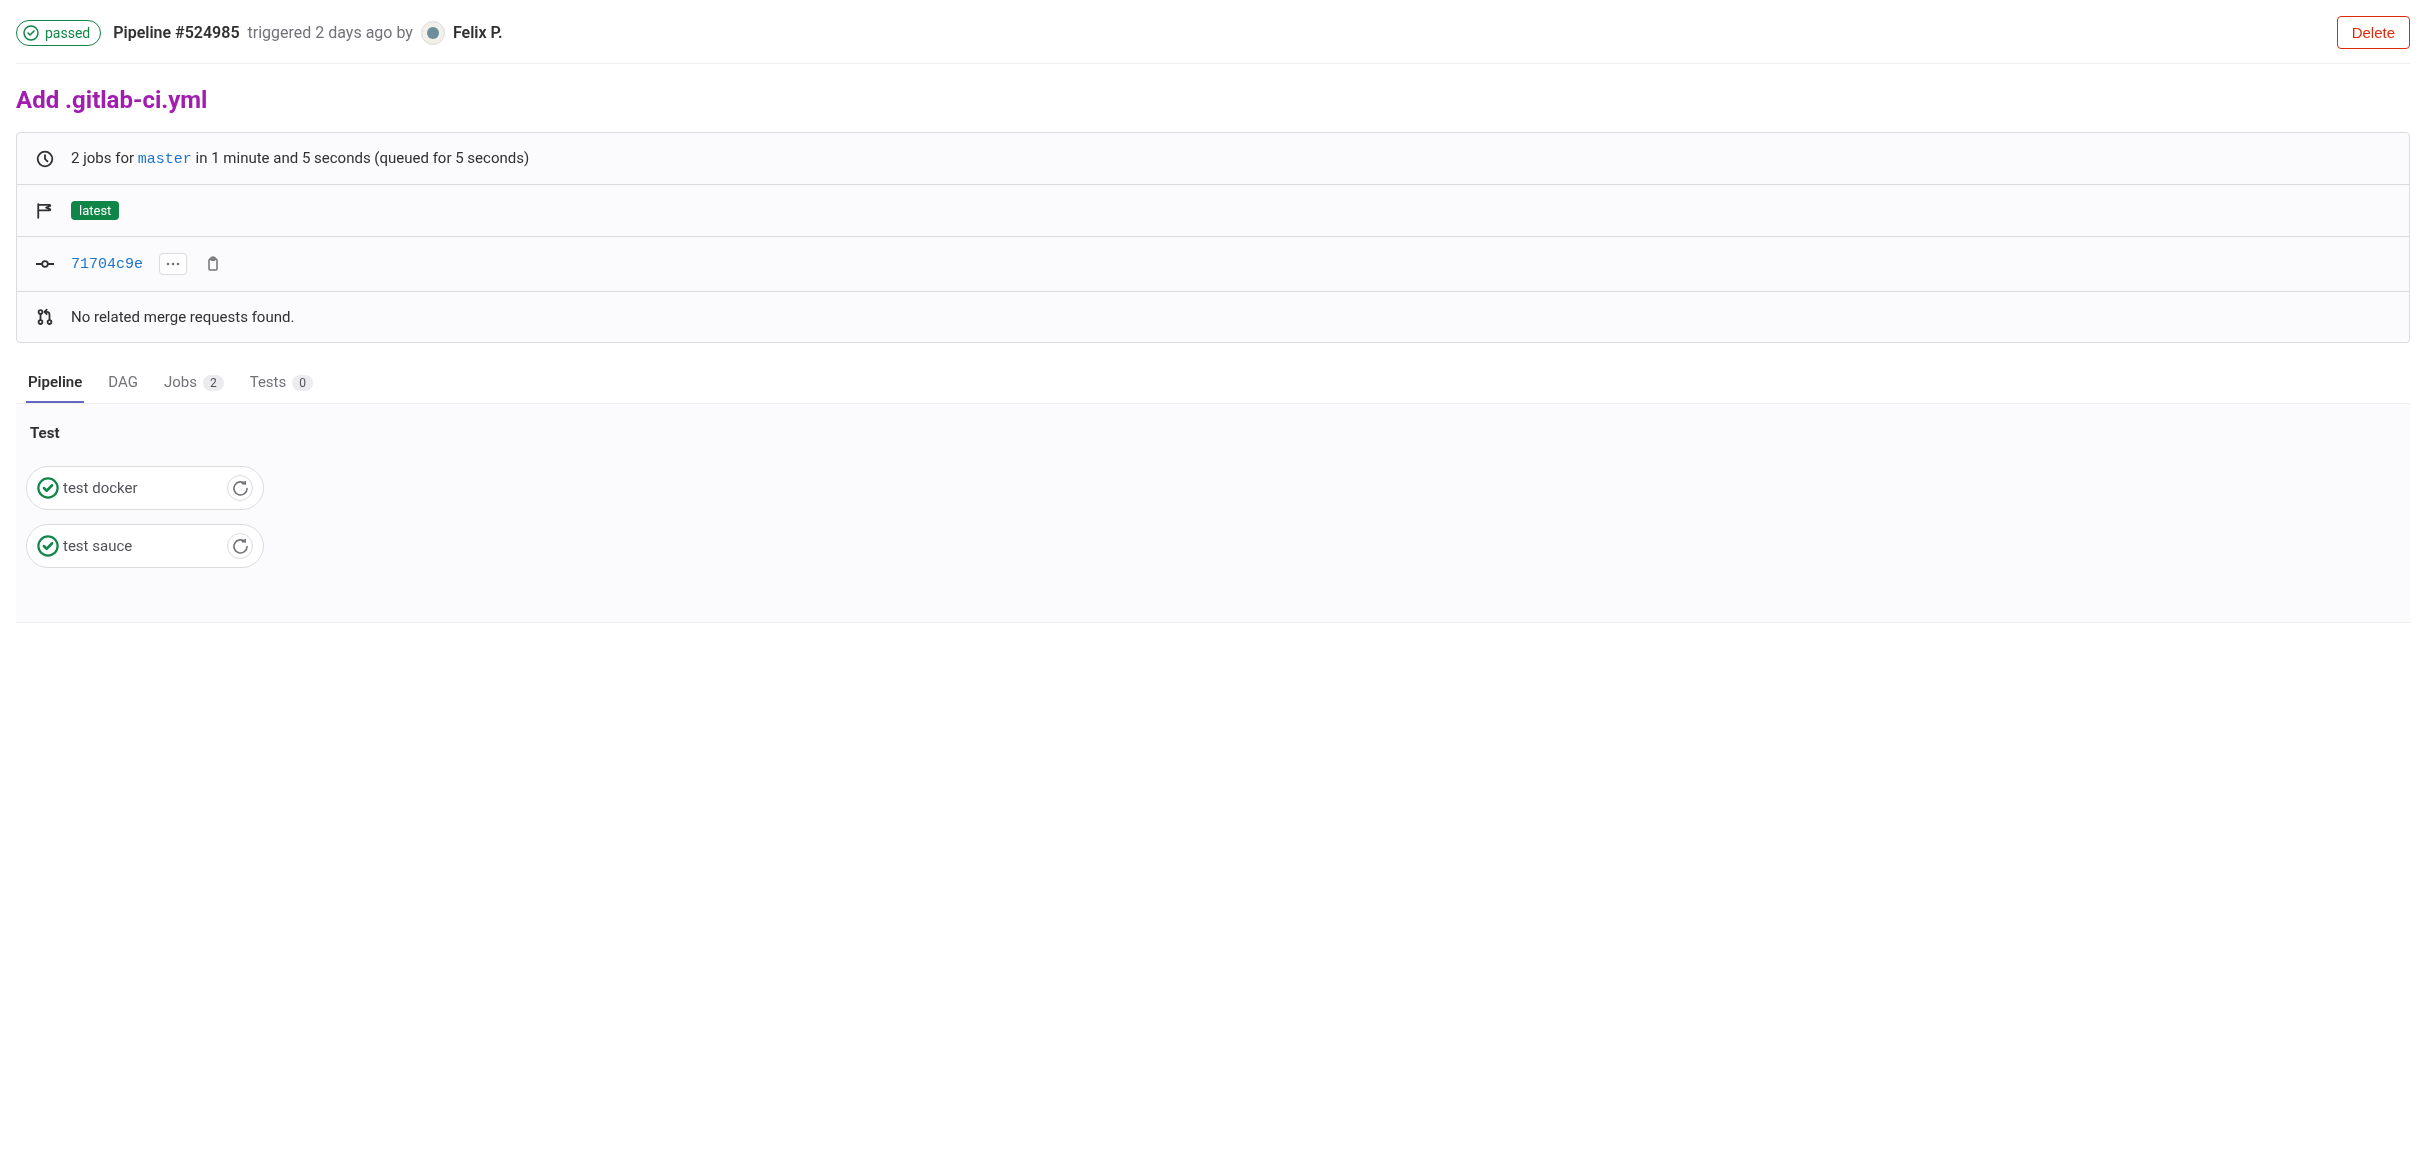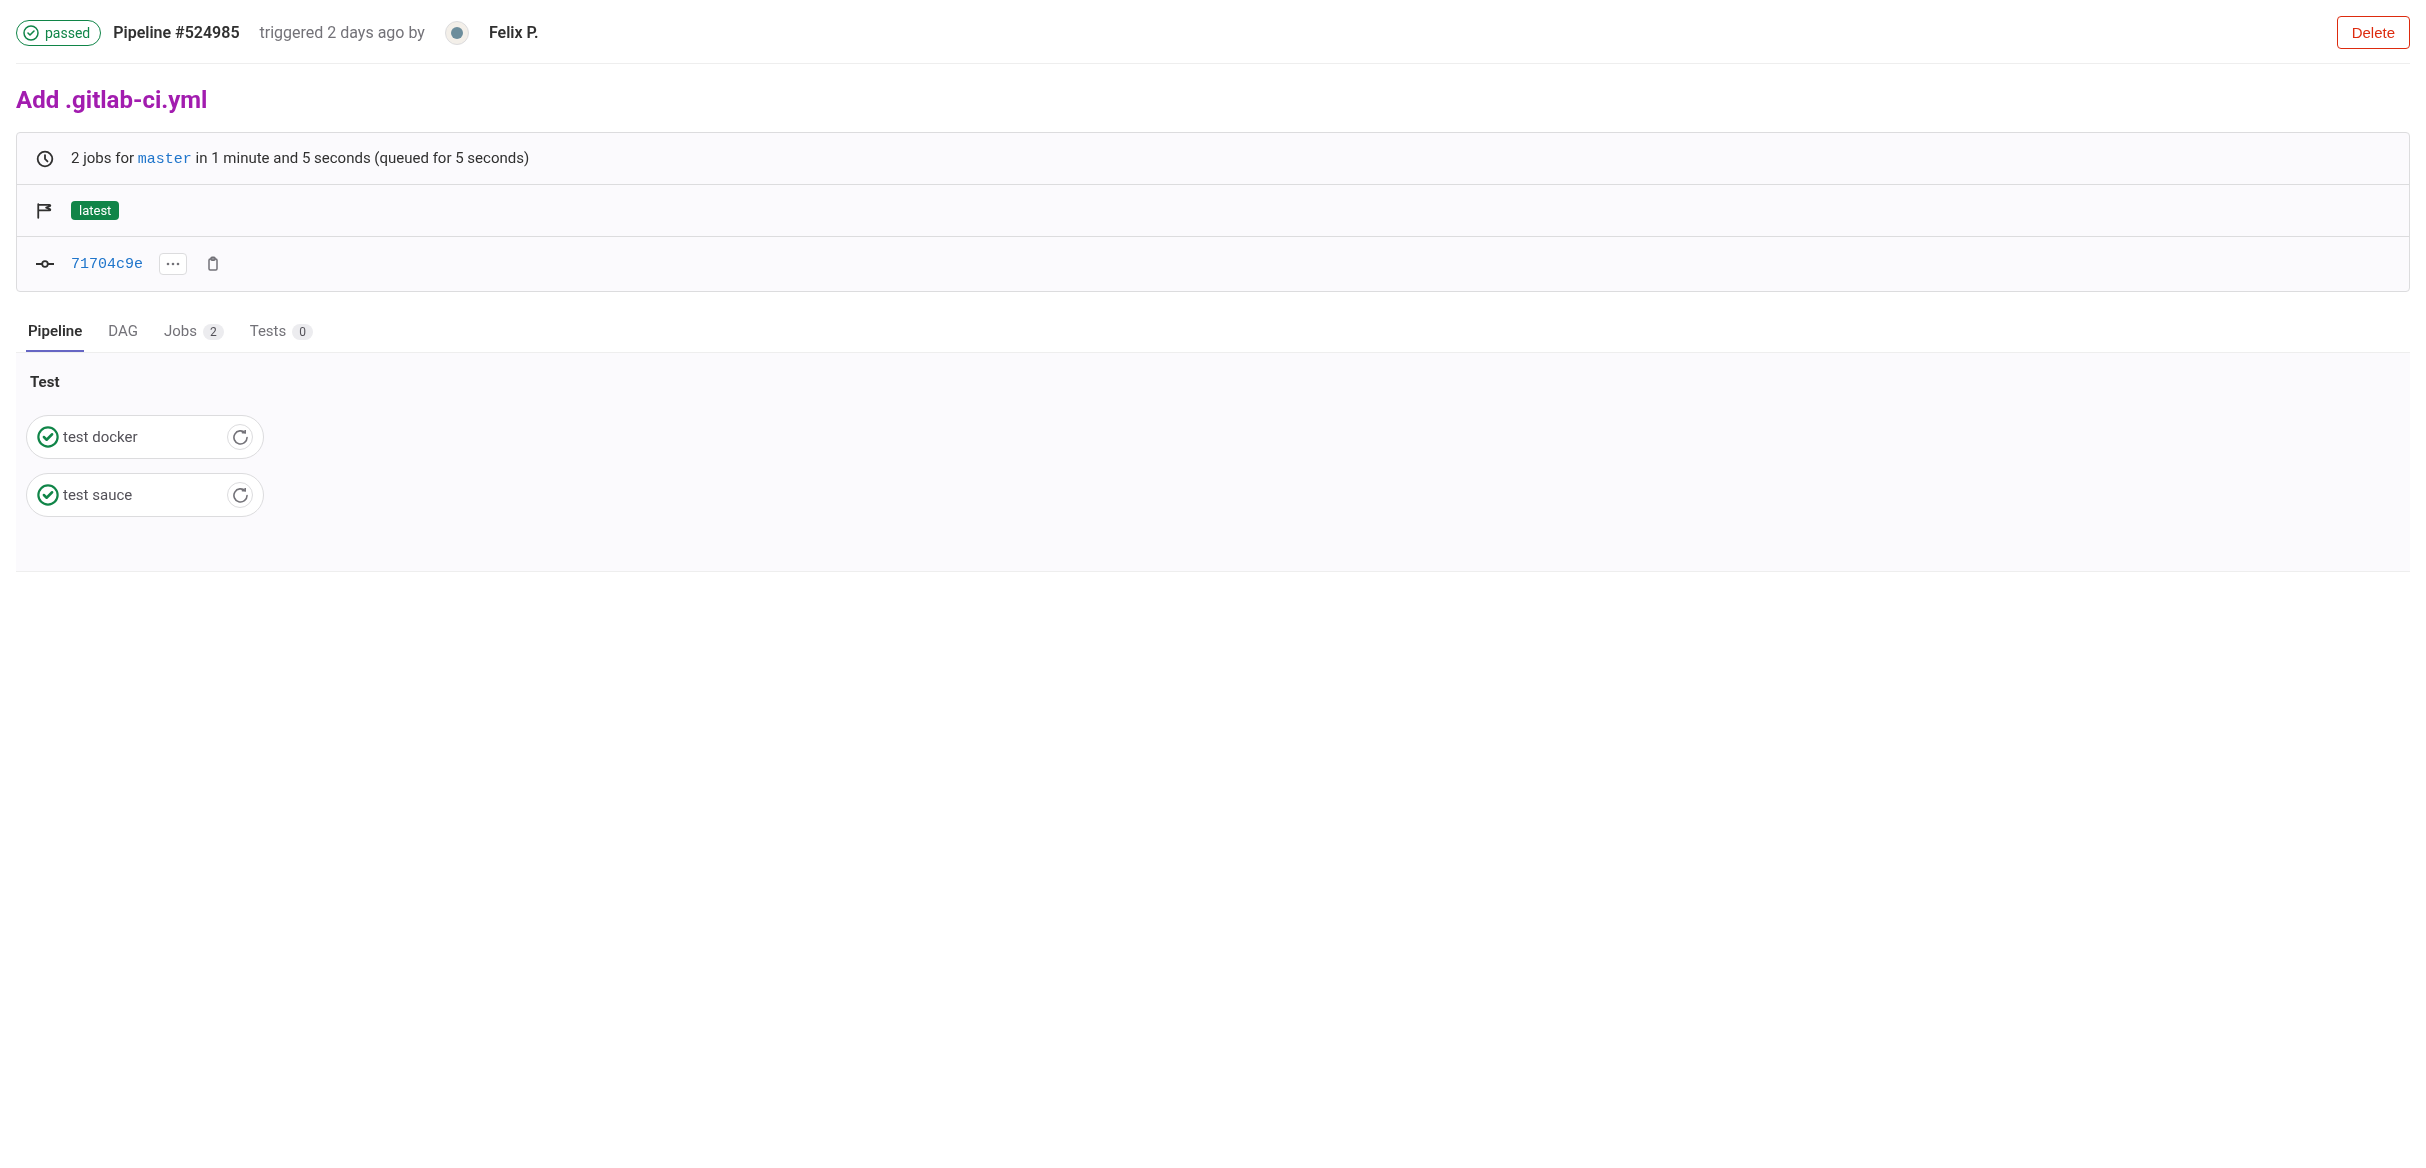--- a/index.html
+++ b/index.html
@@ -36,21 +36,21 @@
       padding: 4px 10px 4px 6px;
       font-size: 14px;
       justify-content: center;
     }
     .status-badge svg { display: block; }
     .pipeline-meta {
       font-size: 16px;
       color: #737278;
       display: flex;
       align-items: center;
-      gap: 20px;
+      gap: 8px;
     }
     .pipeline-meta strong { color: #303030; font-weight: 600; }
     .avatar {
       width: 24px; height: 24px; border-radius: 50%;
       border: 1px solid #dcdcde;
       display: inline-flex; align-items: center; justify-content: center;
       background: #f3efe9;
     }
     .avatar-inner {
       width: 12px; height: 12px; border-radius: 50%; background: #6c8d9c;
@@ -256,20 +256,32 @@
           <circle cx="7" cy="2" r="1.3"></circle>
           <circle cx="12" cy="2" r="1.3"></circle>
       </svg>
     </button>
     <button class="copy-btn">
       <svg width="16" height="16" viewBox="0 0 16 16">
         <rect x="4" y="3" width="8" height="11" rx="1.2" fill="none" stroke="#737278" stroke-width="1.5"></rect>
         <rect x="6" y="1.3" width="4" height="3" rx="1" fill="none" stroke="#737278" stroke-width="1.5"></rect>
       </svg>
     </button>
+  </div>
+  <div class="info-row">
+    <span class="info-icon">
+      <svg width="18" height="18" viewBox="0 0 16 16">
+        <circle cx="4" cy="3.5" r="1.7" fill="none" stroke="#303030" stroke-width="1.6"></circle>
+        <circle cx="4" cy="12.5" r="1.7" fill="none" stroke="#303030" stroke-width="1.6"></circle>
+        <circle cx="12" cy="12.5" r="1.7" fill="none" stroke="#303030" stroke-width="1.6"></circle>
+        <path d="M4 5.2v5.6M12 10.8V6c0-1.5-1-2.5-2.5-2.5H8" fill="none" stroke="#303030" stroke-width="1.6"></path>
+        <path d="M9.5 1.5L7.5 3.5l2 2" fill="none" stroke="#303030" stroke-width="1.6" stroke-linecap="round" stroke-linejoin="round"></path>
+      </svg>
+    </span>
+    <span class="info-text">No related merge requests found.</span>
   </div>
 </div>
 
 <div class="tabs">
   <div class="tab active">
     <span>Pipeline</span>
   </div>
   <div class="tab">
     <span>DAG</span>
   </div>

